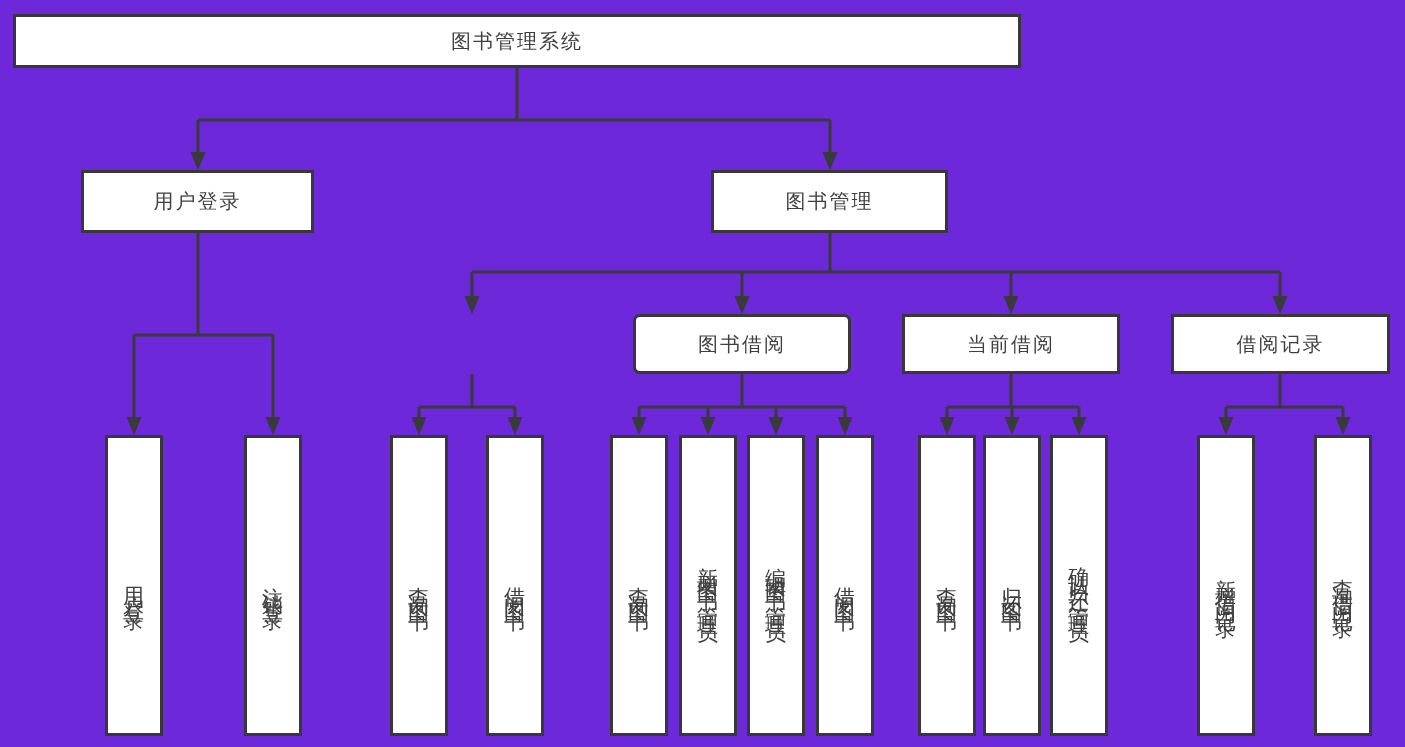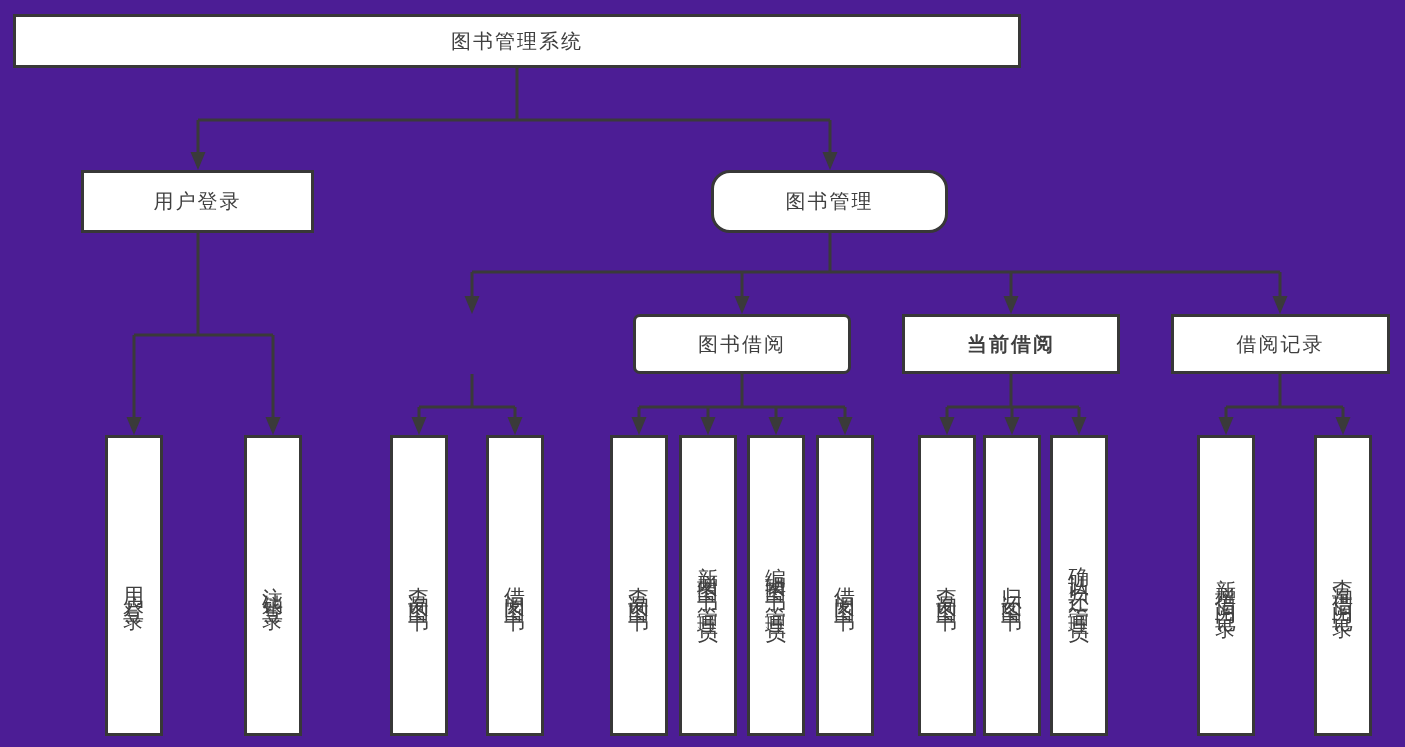--- a/index.html
+++ b/index.html
@@ -1,19 +1,19 @@
 <!DOCTYPE html>
 <html><head>
 <meta charset="utf-8">
 <style>
   html,body{margin:0;padding:0;background:#ffffff;}
   #stage{
     position:relative;
     width:1405px;height:747px;
-    background:#4c1d95;
+    background:#6d28d9;
     overflow:hidden;
     font-family:"Liberation Sans","DejaVu Sans",sans-serif;
   }
   #connectors{position:absolute;left:0;top:0;z-index:0;}
   .node{
     position:absolute;
     background:#ffffff;
     border:3px solid #383838;
     box-sizing:border-box;
     display:flex;align-items:center;justify-content:center;
@@ -25,24 +25,24 @@
   .v{
     writing-mode:vertical-rl;
     text-orientation:mixed;
     font-size:21px;
     letter-spacing:8px;
     line-height:1;
   }
   
   #n-root{left:13px;top:14px;width:1008px;height:54px;}
   #n-user-login{left:81px;top:170px;width:233px;height:63px;}
-  #n-book-mgmt{left:711px;top:170px;width:237px;height:63px;border-radius:19px;}
+  #n-book-mgmt{left:711px;top:170px;width:237px;height:63px;}
   #n-nbr{left:363px;top:314px;width:219px;height:60px;}
   #n-bb{left:633px;top:314px;width:218px;height:60px;border-radius:7px;}
-  #n-cb{left:902px;top:314px;width:218px;height:60px;font-weight:bold;}
+  #n-cb{left:902px;top:314px;width:218px;height:60px;}
   #n-br{left:1171px;top:314px;width:219px;height:60px;}
   .leaf{top:435px;height:301px;width:58px;}
   #n-l1{left:105px;}  #n-l2{left:244px;}
   #n-l3{left:390px;}  #n-l4{left:486px;}
   #n-l5{left:610px;}  #n-l6{left:679px;}
   #n-l7{left:747px;}  #n-l8{left:816px;}
   #n-l9{left:918px;}  #n-l10{left:983px;} #n-l11{left:1050px;}
   #n-l12{left:1197px;} #n-l13{left:1314px;}
   #watermark{
     position:absolute;left:1158px;top:710px;z-index:3;

